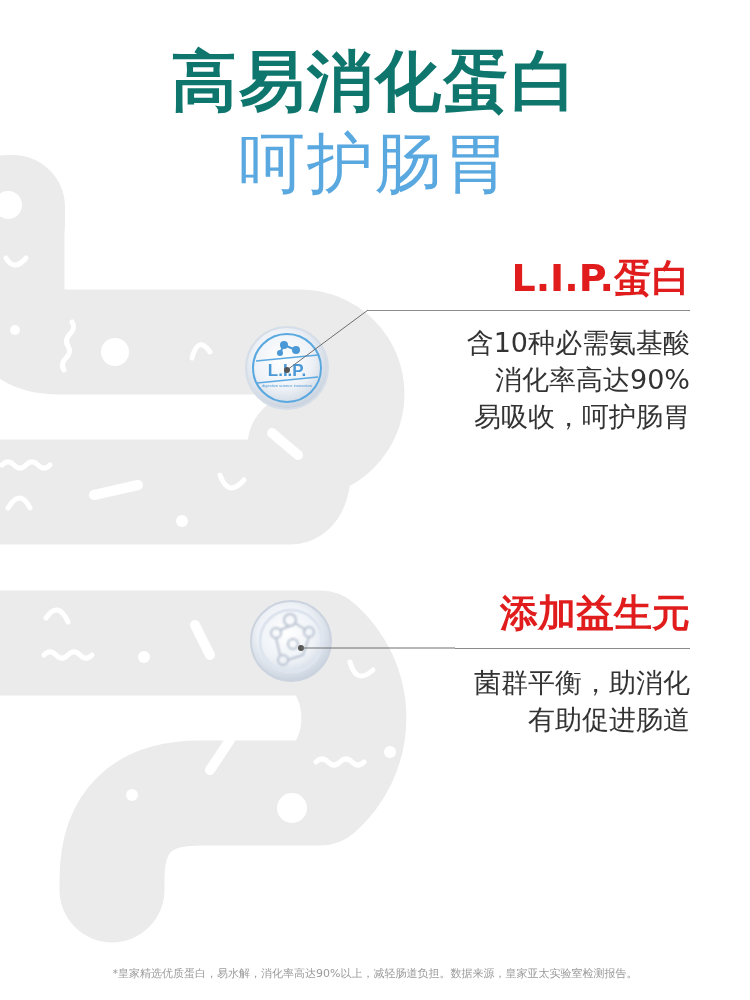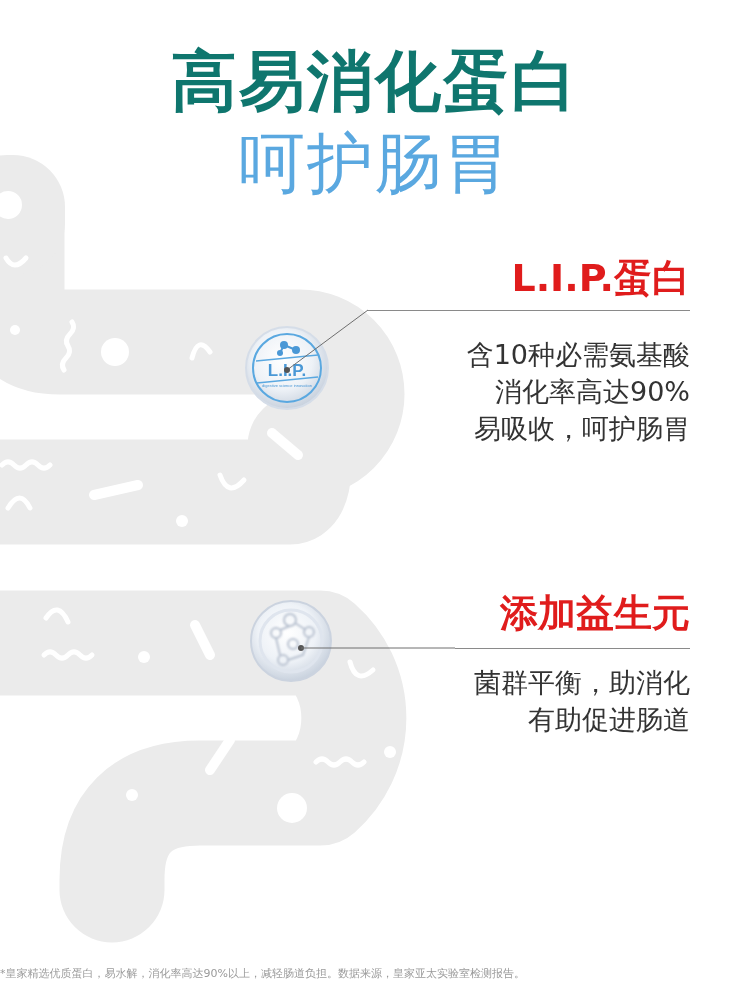--- a/index.html
+++ b/index.html
@@ -26,21 +26,21 @@
   .feature-line {
     position: absolute; height: 1px; background: #8a8a8a;
   }
   .feature-desc {
     position: absolute; right: 60px; text-align: right;
     font-size: 27px; line-height: 37px; color: #333333;
   }
   .feature-desc div { white-space: nowrap; }
   .footnote {
     position: absolute; left: 0; width: 750px; top: 966px;
-    font-size: 11px; color: #9a9a9a;
+    text-align: center; font-size: 11px; color: #9a9a9a;
   }
 </style>
 </head>
 <body>
 
 <svg class="art" viewBox="0 0 750 1000" xmlns="http://www.w3.org/2000/svg">
   <defs>
     <radialGradient id="bubbleGrad" cx="45%" cy="40%" r="60%">
       <stop offset="0%" stop-color="#ffffff"></stop>
       <stop offset="60%" stop-color="#eef2f7"></stop>
@@ -120,21 +120,21 @@
     <circle cx="301" cy="648" r="3" stroke="none"></circle>
     <line x1="301" y1="648" x2="455" y2="648"></line>
   </g>
 </svg>
 
 <div class="title-1" style="color:#0f766e">高易消化蛋白</div>
 <div class="title-2" style="color:#5aa8e0">呵护肠胃</div>
 
 <div class="feature-title" style="top:255px;color:#e01c1c">L.I.P.蛋白</div>
 <div class="feature-line" style="left:368px;width:322px;top:310px"></div>
-<div class="feature-desc" style="top:336px">
+<div class="feature-desc" style="top:324px">
   <div>含10种必需氨基酸</div>
   <div>消化率高达90%</div>
   <div>易吸收，呵护肠胃</div>
 </div>
 
 <div class="feature-title" style="top:590px;color:#e01c1c">添加益生元</div>
 <div class="feature-line" style="left:455px;width:235px;top:648px"></div>
 <div class="feature-desc" style="top:664px">
   <div>菌群平衡，助消化</div>
   <div>有助促进肠道</div>

